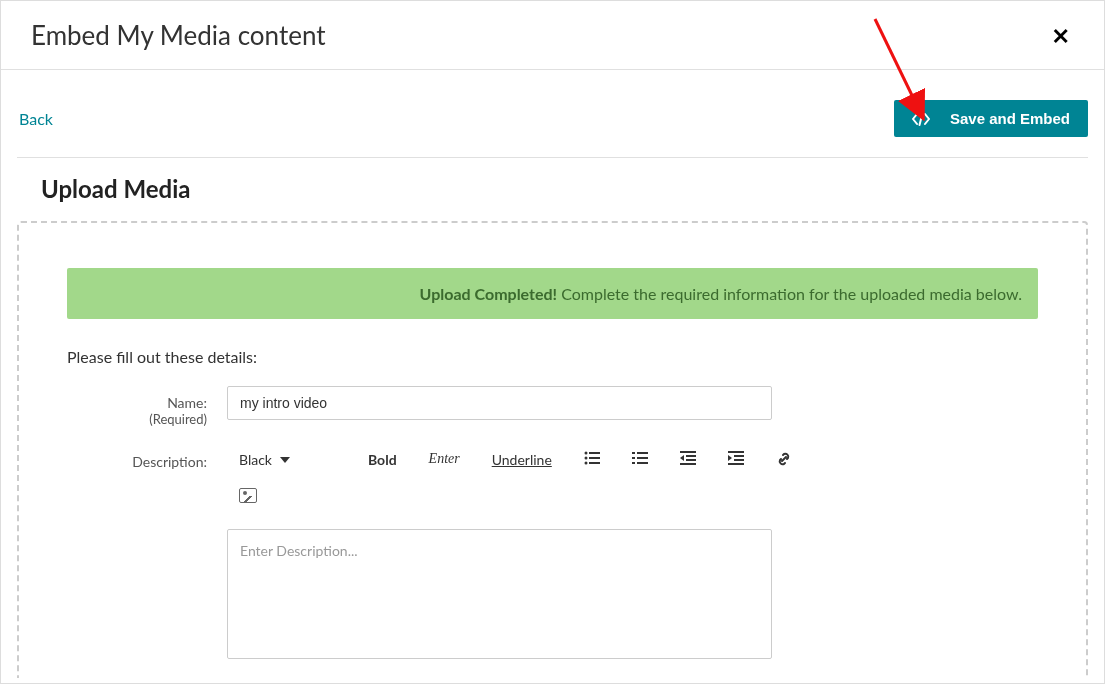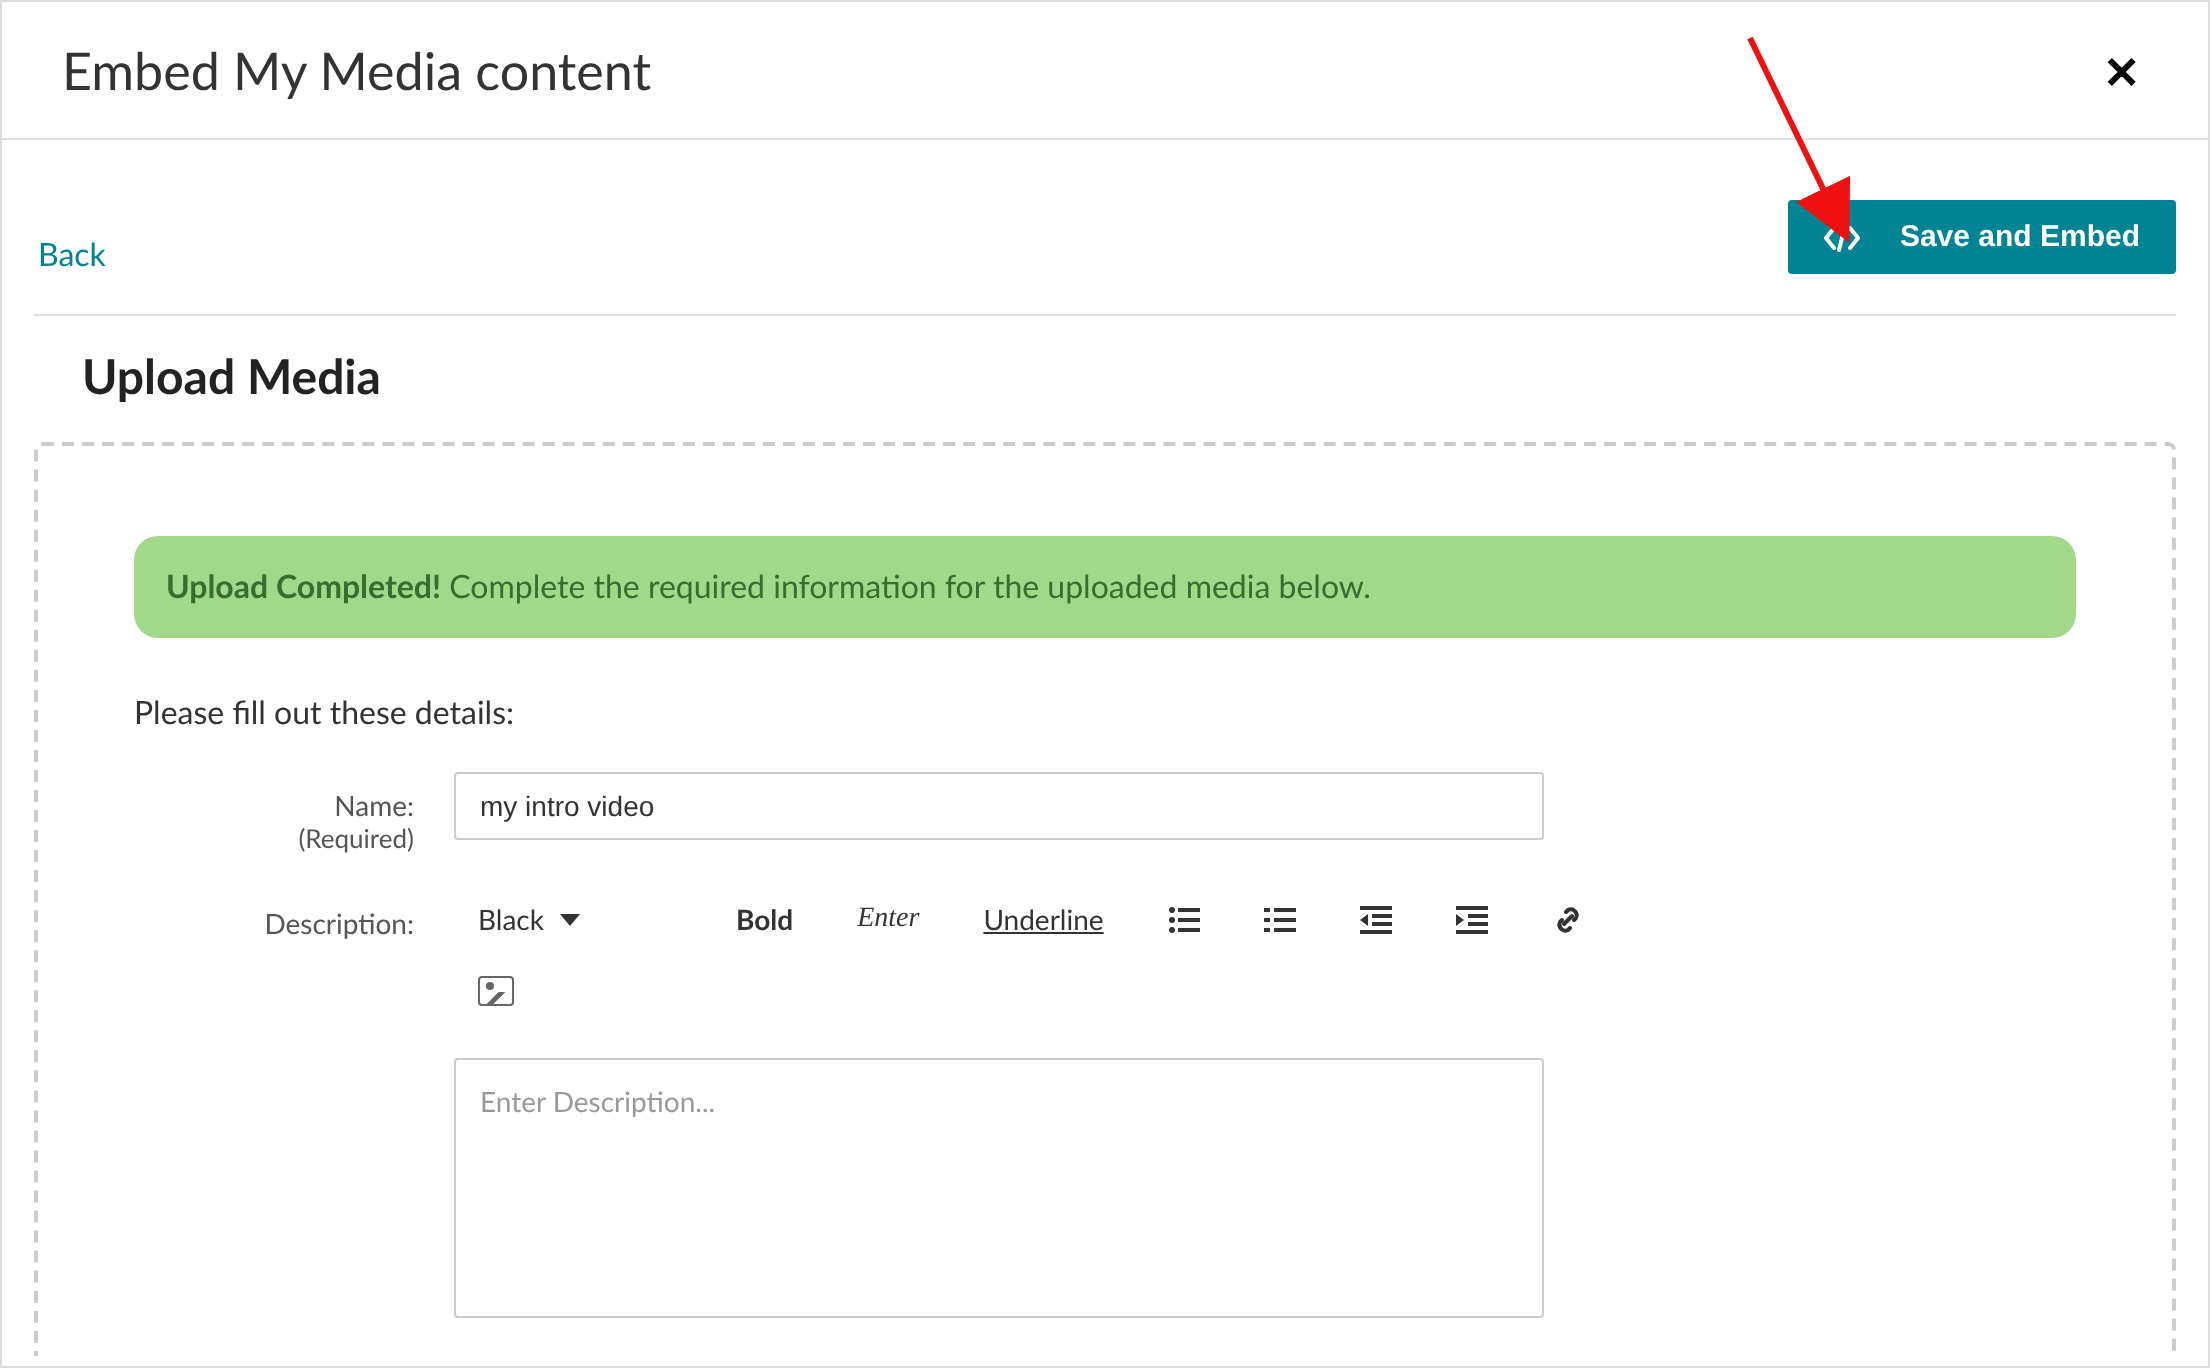--- a/index.html
+++ b/index.html
@@ -39,21 +39,21 @@
     }
     .scroll-area::-webkit-scrollbar { width: 17px; }
     .scroll-area::-webkit-scrollbar-track { background: #f0f0f0; }
     .scroll-area::-webkit-scrollbar-thumb { background: #c1c1c1; }
     .inner-content {
       padding: 12px 16px;
     }
     .action-bar {
       display: flex;
       justify-content: space-between;
-      align-items: flex-end;
+      align-items: center;
       padding: 18px 0 20px;
       border-bottom: 1px solid #e0e0e0;
     }
     .back-link {
       color: #008494;
       font-size: 16px;
       cursor: pointer;
       padding-left: 2px;
     }
     .save-embed-btn {
@@ -83,24 +83,24 @@
       margin-left: 24px;
     }
     .dashed-box {
       border: 2px dashed #ccc;
       border-radius: 4px;
       padding: 45px 48px 60px;
     }
     .alert-success {
       background: #a2d88a;
       color: #3b6b2e;
-      text-align: left;
+      text-align: right;
       padding: 16px;
       font-size: 16px;
-      border-radius: 12px;
+      border-radius: 2px;
       margin-bottom: 28px;
     }
     .alert-success .bold { font-weight: 700; color: #3b6b2e; }
     .details-prompt {
       font-size: 16px;
       font-weight: 400;
       color: #333;
       margin-bottom: 20px;
     }
     .form-row {
@@ -125,21 +125,21 @@
     input.text-input {
       width: 545px;
       padding: 8px 12px;
       font-size: 14px;
       border: 1px solid #ccc;
       border-radius: 2px;
       color: #333;
     }
     .rte-toolbar {
       display: flex;
-      align-items: center;
+      align-items: flex-start;
       gap: 32px;
       padding: 6px 12px;
       flex-wrap: wrap;
     }
     .rte-toolbar .tb-item {
       color: #333;
       font-size: 14px;
       cursor: pointer;
       display: flex;
       align-items: center;

